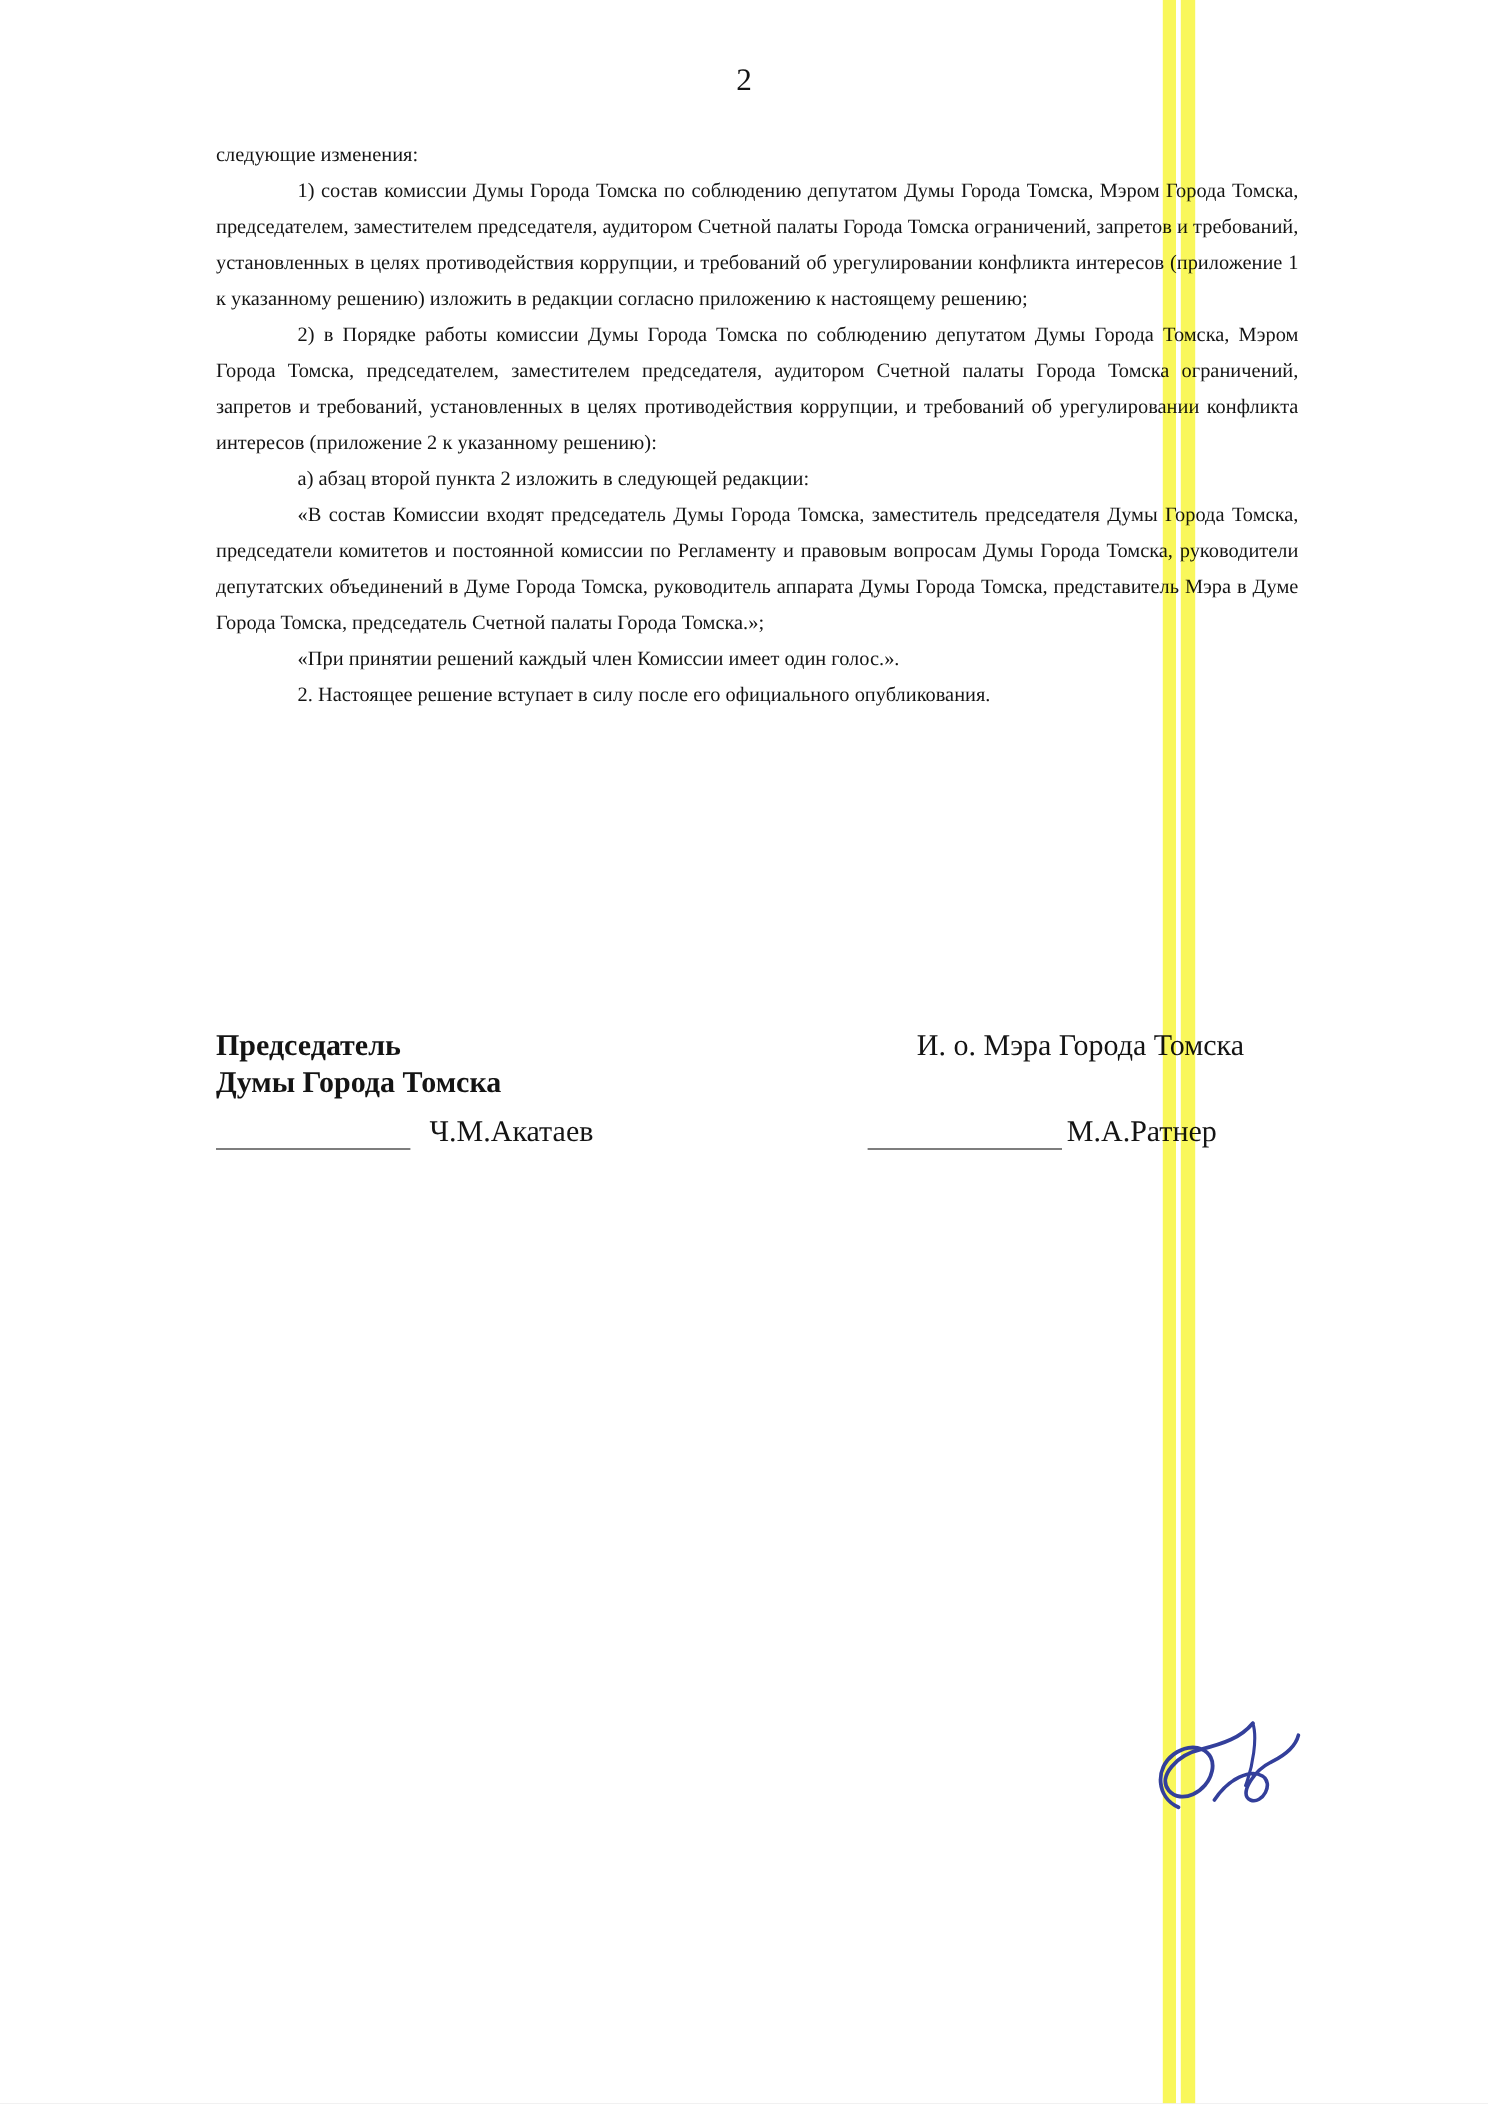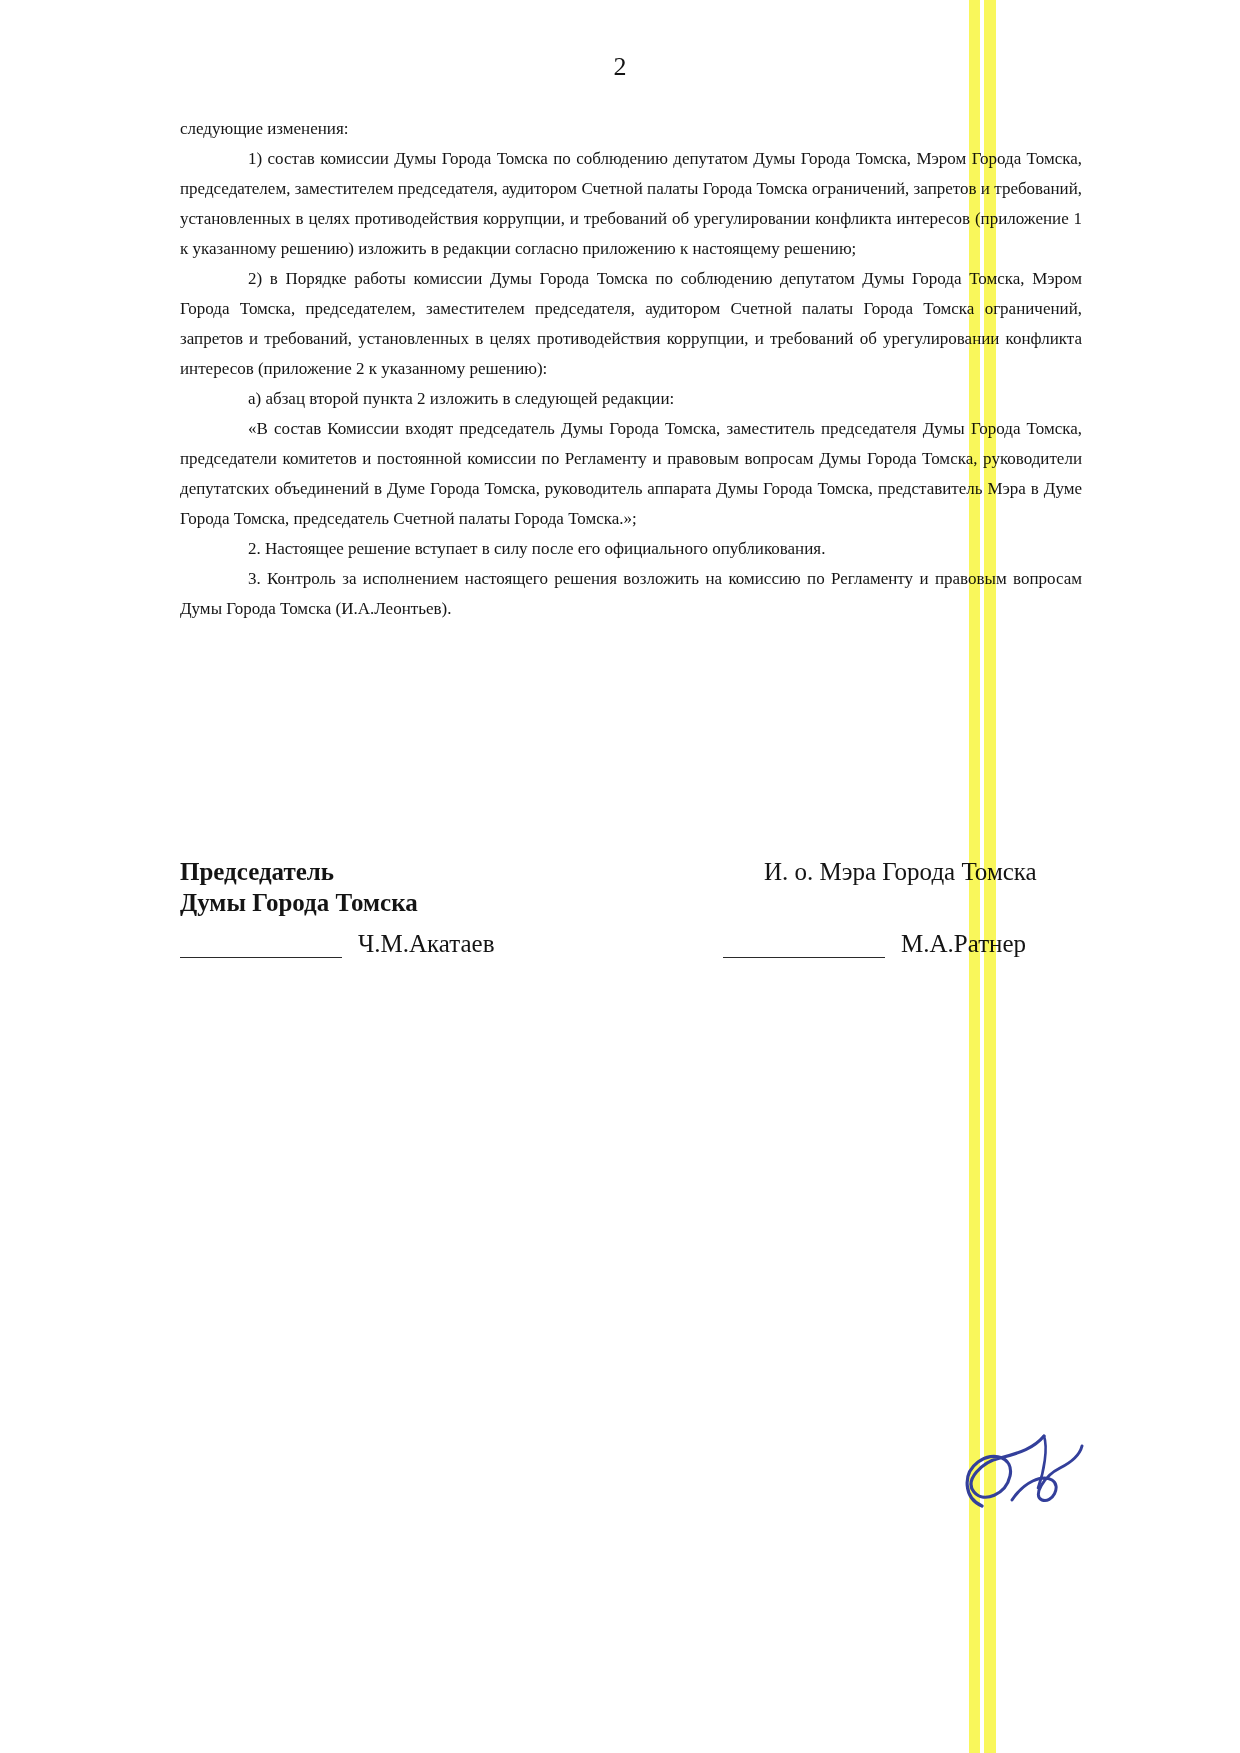--- a/index.html
+++ b/index.html
@@ -63,21 +63,21 @@
     white-space: nowrap;
   }
   .sig-line {
     display: inline-block;
     width: 162px;
     height: 28px;
     border-bottom: 1.5px solid #2a2a2a;
     vertical-align: bottom;
   }
   .sig-name { margin-left: 16px; }
-  .sig-name-right { margin-left: 16px; font-family: Liberation Serif, serif; }
+  .sig-name-right { margin-left: 4px; font-family: Liberation Serif, serif; }
   .highlight-stripe {
     position: absolute;
     top: 0;
     height: 1753px;
     mix-blend-mode: multiply;
     opacity: 0.85;
     pointer-events: none;
   }
   .stripe-1 { left: 969px; width: 11px; }
   .stripe-2 { left: 984px; width: 12px; }
@@ -96,22 +96,22 @@
 <div class="page">
 
   <div class="page-number">2</div>
 
   <div class="content">
     <p>следующие изменения:</p>
     <p class="indent">1) состав комиссии Думы Города Томска по соблюдению депутатом Думы Города Томска, Мэром Города Томска, председателем, заместителем председателя, аудитором Счетной палаты Города Томска ограничений, запретов и требований, установленных в целях противодействия коррупции, и требований об урегулировании конфликта интересов (приложение 1 к указанному решению) изложить в редакции согласно приложению к настоящему решению;</p>
     <p class="indent">2) в Порядке работы комиссии Думы Города Томска по соблюдению депутатом Думы Города Томска, Мэром Города Томска, председателем, заместителем председателя, аудитором Счетной палаты Города Томска ограничений, запретов и требований, установленных в целях противодействия коррупции, и требований об урегулировании конфликта интересов (приложение 2 к указанному решению):</p>
     <p class="indent">а) абзац второй пункта 2 изложить в следующей редакции:</p>
     <p class="indent">«В состав Комиссии входят председатель Думы Города Томска, заместитель председателя Думы Города Томска, председатели комитетов и постоянной комиссии по Регламенту и правовым вопросам Думы Города Томска, руководители депутатских объединений в Думе Города Томска, руководитель аппарата Думы Города Томска, представитель Мэра в Думе Города Томска, председатель Счетной палаты Города Томска.»;</p>
+    <p class="indent">«При принятии решений каждый член Комиссии имеет один голос.».</p>
     <p class="indent">2. Настоящее решение вступает в силу после его официального опубликования.</p>
-    <p class="indent">3. Контроль за исполнением настоящего решения возложить на комиссию по Регламенту и правовым вопросам Думы Города Томска (И.А.Леонтьев).</p>
   </div>
 
   <div class="sig-titles-left">
     <div>Председатель</div>
     <div>Думы Города Томска</div>
   </div>
 
   <div class="sig-titles-right">И. о. Мэра Города Томска</div>
 
   <div class="sig-row-left">

